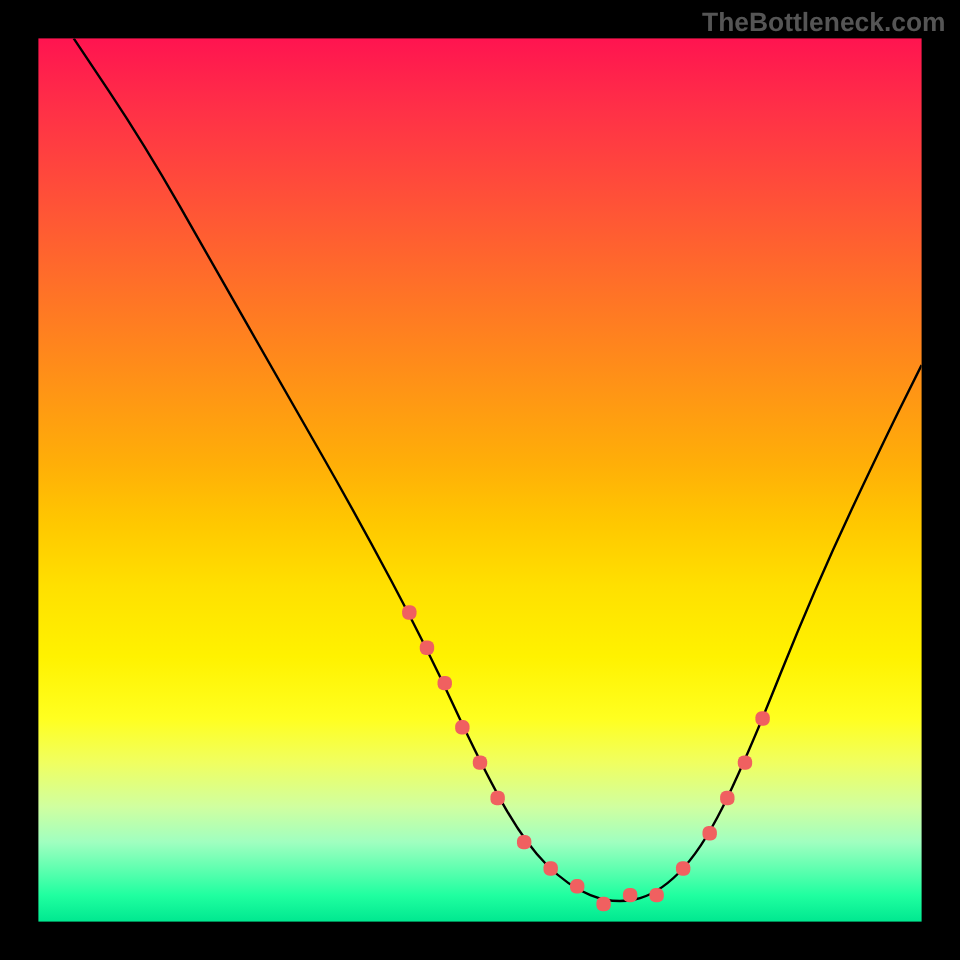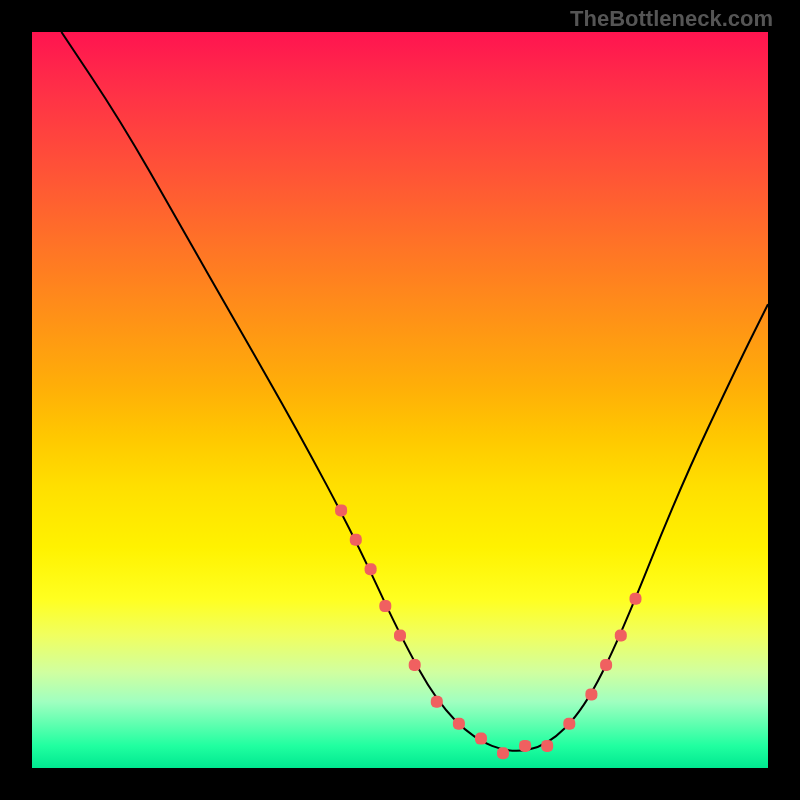--- a/index.html
+++ b/index.html
@@ -7,21 +7,21 @@
     width: 800px;
     height: 800px;
     background: #000;
     position: relative;
     font-family: Arial, sans-serif;
     overflow: hidden;
   }
   .watermark {
     position: absolute;
     top: 6px;
-    right: 27px;
+    right: 12px;
     color: #555;
     font-size: 22px;
     font-weight: bold;
     z-index: 10;
   }
   .plot-area {
     position: absolute;
     left: 32px;
     top: 32px;
     width: 736px;

